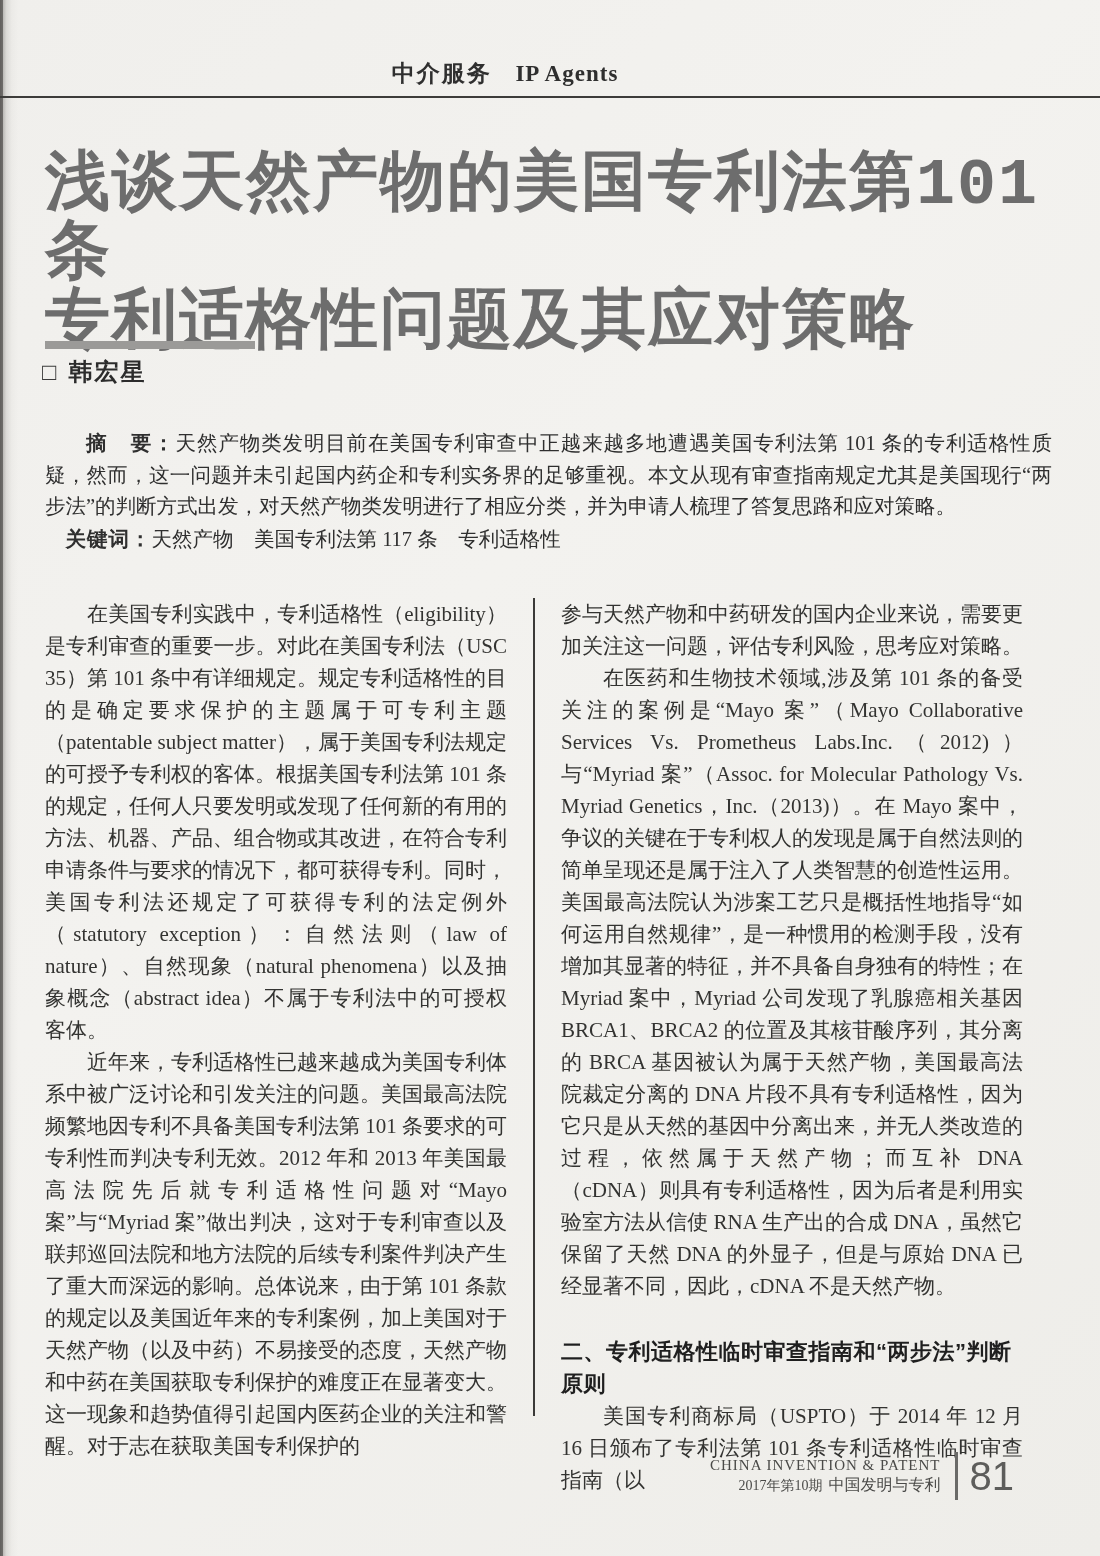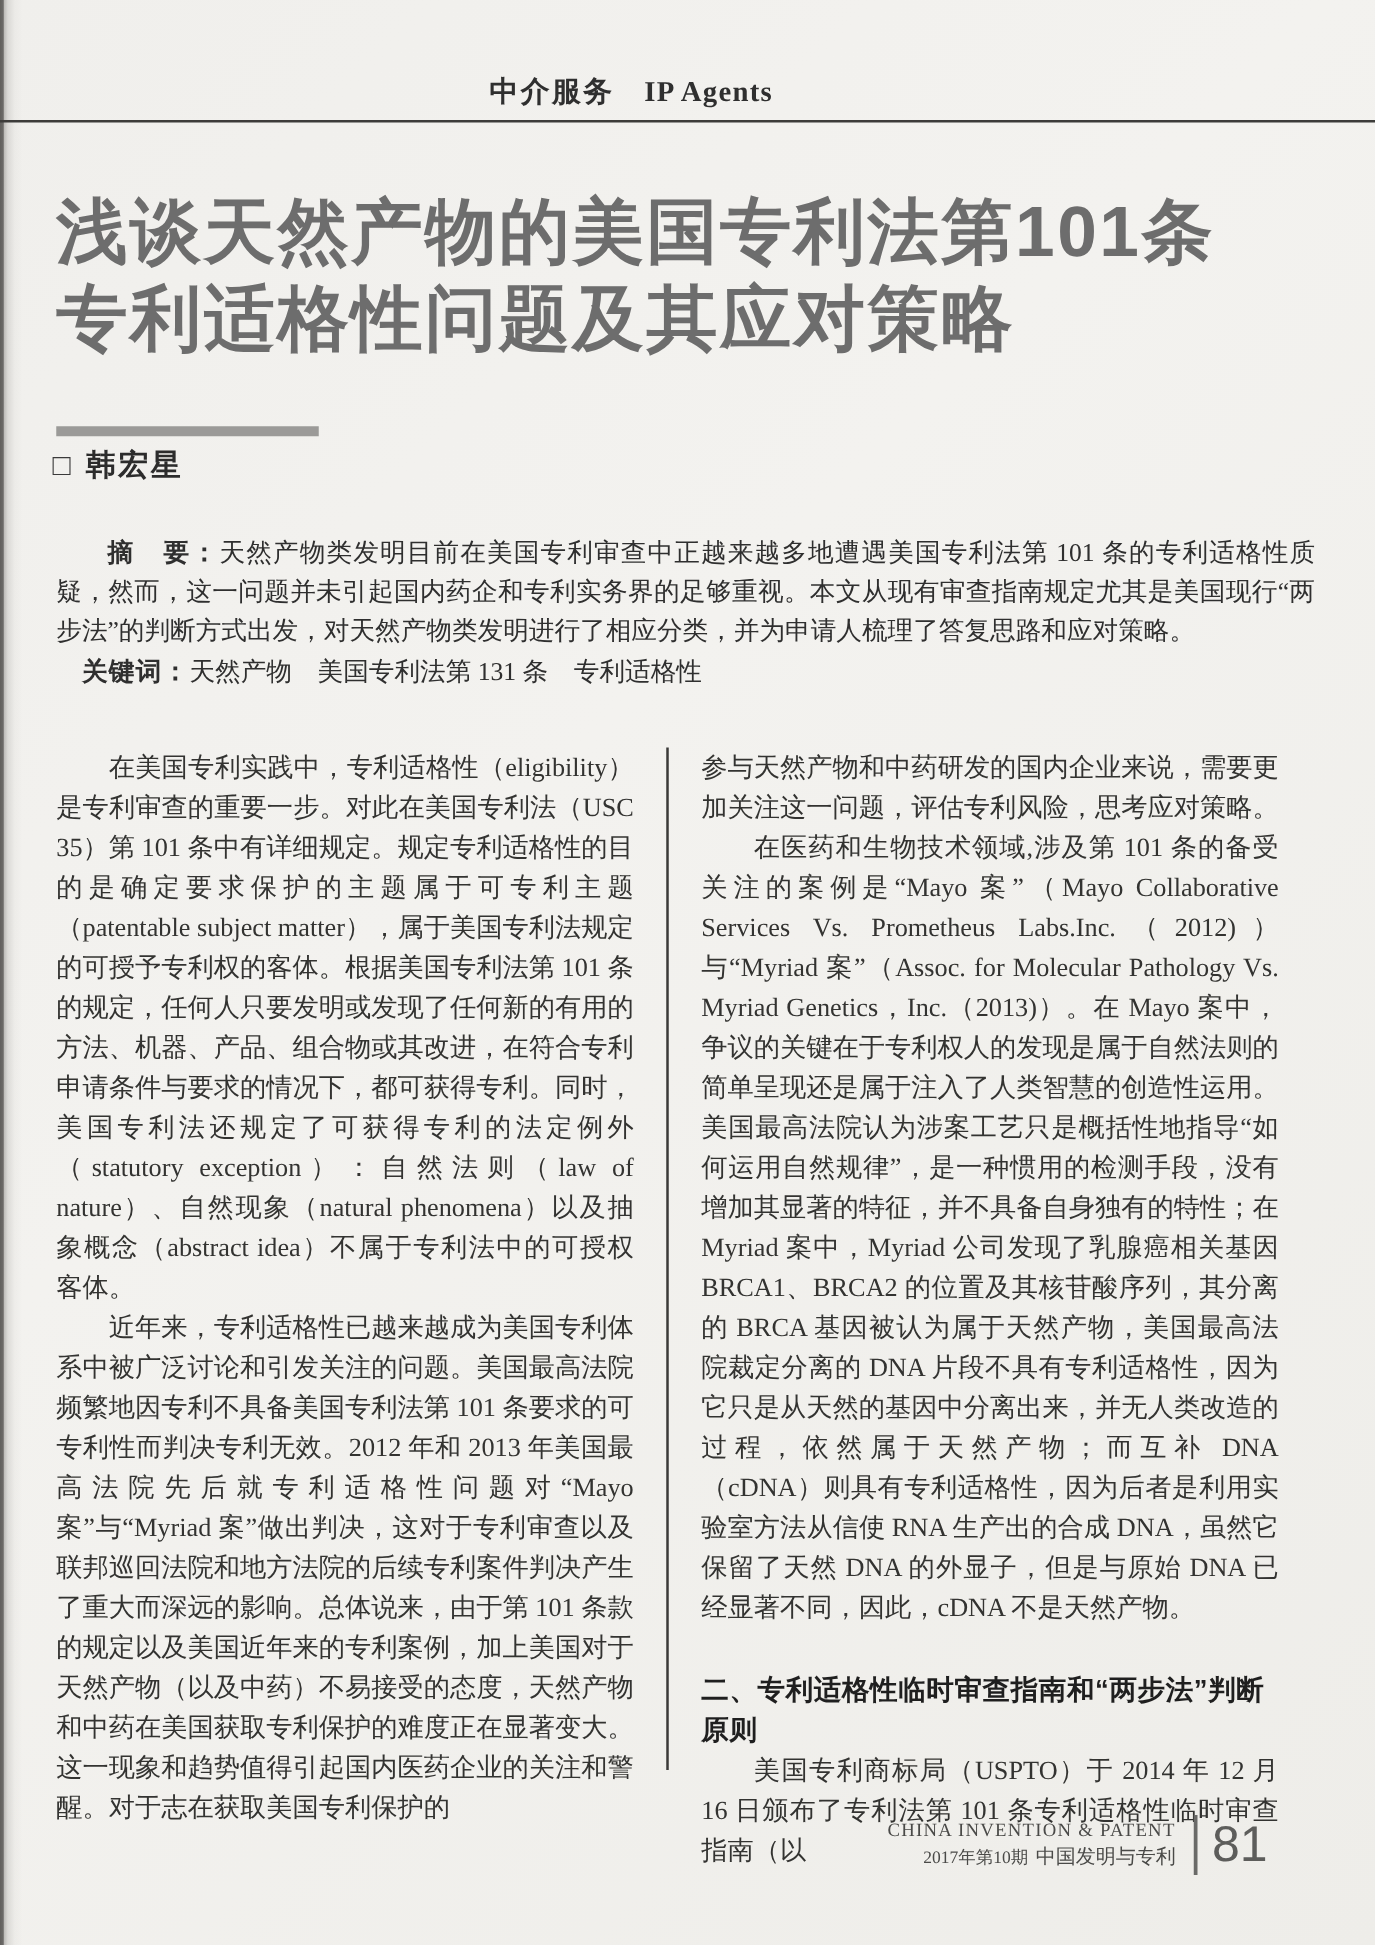--- a/index.html
+++ b/index.html
@@ -20,37 +20,37 @@
   .scan-edge-line{position:absolute;left:0;top:0;bottom:0;width:3px;background:rgba(50,48,45,.55);}
   .page-header{
     position:absolute;top:58px;left:0;width:1010px;
     text-align:center;font-size:23px;color:#2f2f2f;
   }
   .hdr-cn{font-family:"Liberation Sans","DejaVu Sans",sans-serif;font-weight:700;letter-spacing:2px;}
   .hdr-en{font-family:"Liberation Serif","DejaVu Serif",serif;font-weight:700;margin-left:18px;letter-spacing:1px;}
   .header-rule{position:absolute;top:96px;left:0;right:0;height:2px;background:#3d3c3a;}
   .title{
     position:absolute;top:152px;left:45px;right:60px;margin:0;
-    font-size:57px;line-height:69px;font-weight:700;color:#6d6d6d;
-    font-family:Liberation Sans, sans-serif;
+    font-size:65px;line-height:69px;font-weight:700;color:#6d6d6d;
+    font-family:Liberation Mono, monospace;
     letter-spacing:2px;
   }
   .title-line{display:block;}
   .author-bar{position:absolute;top:341px;left:45px;width:210px;height:8px;background:#9b9a98;}
   .author{
     position:absolute;top:356px;left:42px;
     font-family:"Liberation Sans","DejaVu Sans",sans-serif;
     font-size:24px;font-weight:700;color:#2c2c2c;letter-spacing:2px;
   }
   .author-marker{font-weight:400;margin-right:10px;color:#3a3a3a;}
   .abstract{position:absolute;top:428px;left:45px;right:48px;}
   .abstract p{margin:0;font-size:20.5px;line-height:31px;text-align:justify;color:#2f2f2f;}
   .abstract .abstract-text{text-indent:2em;}
   .abstract .keywords{text-indent:1em;margin-top:2px;}
-  .lbl{font-family:Liberation Serif, serif;font-weight:700;letter-spacing:1px;}
+  .lbl{font-family:Liberation Mono, monospace;font-weight:700;letter-spacing:1px;}
   .columns{
     position:absolute;top:598px;left:45px;width:1012px;height:832px;
     display:flex;align-items:flex-start;
   }
   .col{width:462px;}
   .col-divider{width:2px;height:818px;background:#3b3a38;margin:0 auto;flex:none;margin-left:26px;margin-right:26px;}
   .col h3{
     margin:0;font-family:"Liberation Sans","DejaVu Sans",sans-serif;
     font-size:22px;line-height:32px;font-weight:700;color:#1f1f1f;letter-spacing:0.5px;
   }
@@ -96,21 +96,21 @@
   </h1>
 
   <div class="author-bar"></div>
 
   <div class="author">
     <span class="author-marker">□</span><span class="author-name">韩宏星</span>
   </div>
 
   <section class="abstract">
     <p class="abstract-text"><b class="lbl">摘　要：</b><span>天然产物类发明目前在美国专利审查中正越来越多地遭遇美国专利法第 101 条的专利适格性质疑，然而，这一问题并未引起国内药企和专利实务界的足够重视。本文从现有审查指南规定尤其是美国现行“两步法”的判断方式出发，对天然产物类发明进行了相应分类，并为申请人梳理了答复思路和应对策略。</span></p>
-    <p class="keywords"><b class="lbl">关键词：</b><span>天然产物　美国专利法第 131 条　专利适格性</span></p>
+    <p class="keywords"><b class="lbl">关键词：</b><span>天然产物　美国专利法第 117 条　专利适格性</span></p>
   </section>
 
   <main class="columns">
     <div class="col">
         <p>在美国专利实践中，专利适格性（eligibility）是专利审查的重要一步。对此在美国专利法（USC 35）第 101 条中有详细规定。规定专利适格性的目的是确定要求保护的主题属于可专利主题（patentable subject matter），属于美国专利法规定的可授予专利权的客体。根据美国专利法第 101 条的规定，任何人只要发明或发现了任何新的有用的方法、机器、产品、组合物或其改进，在符合专利申请条件与要求的情况下，都可获得专利。同时，美国专利法还规定了可获得专利的法定例外（statutory exception）：自然法则（law of nature）、自然现象（natural phenomena）以及抽象概念（abstract idea）不属于专利法中的可授权客体。</p>
         <p>近年来，专利适格性已越来越成为美国专利体系中被广泛讨论和引发关注的问题。美国最高法院频繁地因专利不具备美国专利法第 101 条要求的可专利性而判决专利无效。2012 年和 2013 年美国最高法院先后就专利适格性问题对“Mayo 案”与“Myriad 案”做出判决，这对于专利审查以及联邦巡回法院和地方法院的后续专利案件判决产生了重大而深远的影响。总体说来，由于第 101 条款的规定以及美国近年来的专利案例，加上美国对于天然产物（以及中药）不易接受的态度，天然产物和中药在美国获取专利保护的难度正在显著变大。这一现象和趋势值得引起国内医药企业的关注和警醒。对于志在获取美国专利保护的</p>
       </div>
     <div class="col-divider"></div>
     <div class="col">
         <p class="para-cont">参与天然产物和中药研发的国内企业来说，需要更加关注这一问题，评估专利风险，思考应对策略。</p>

